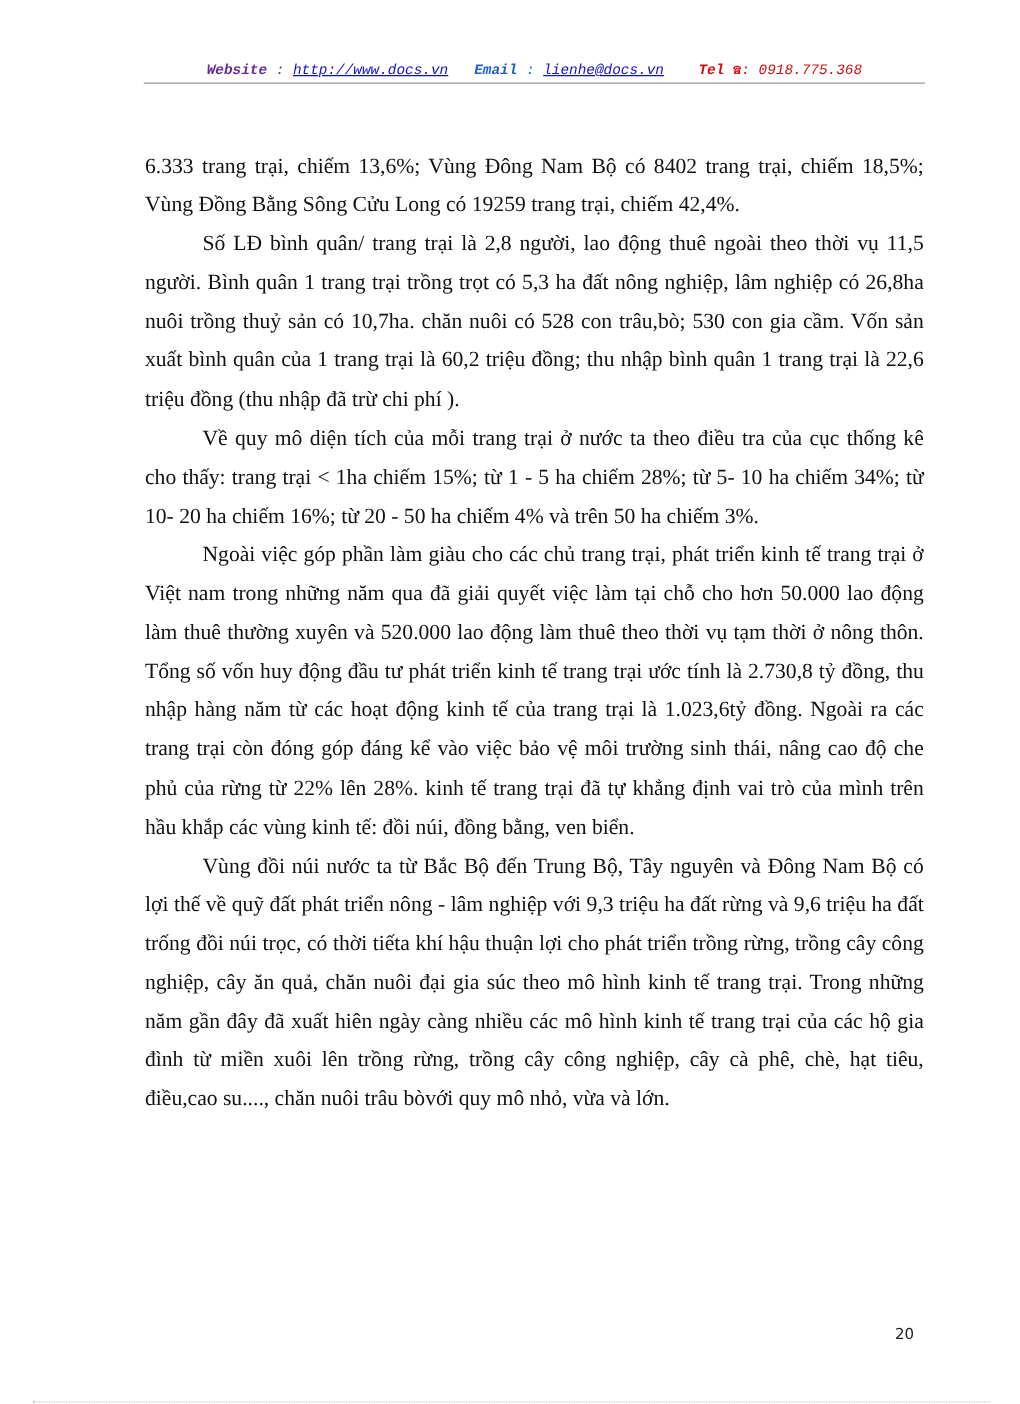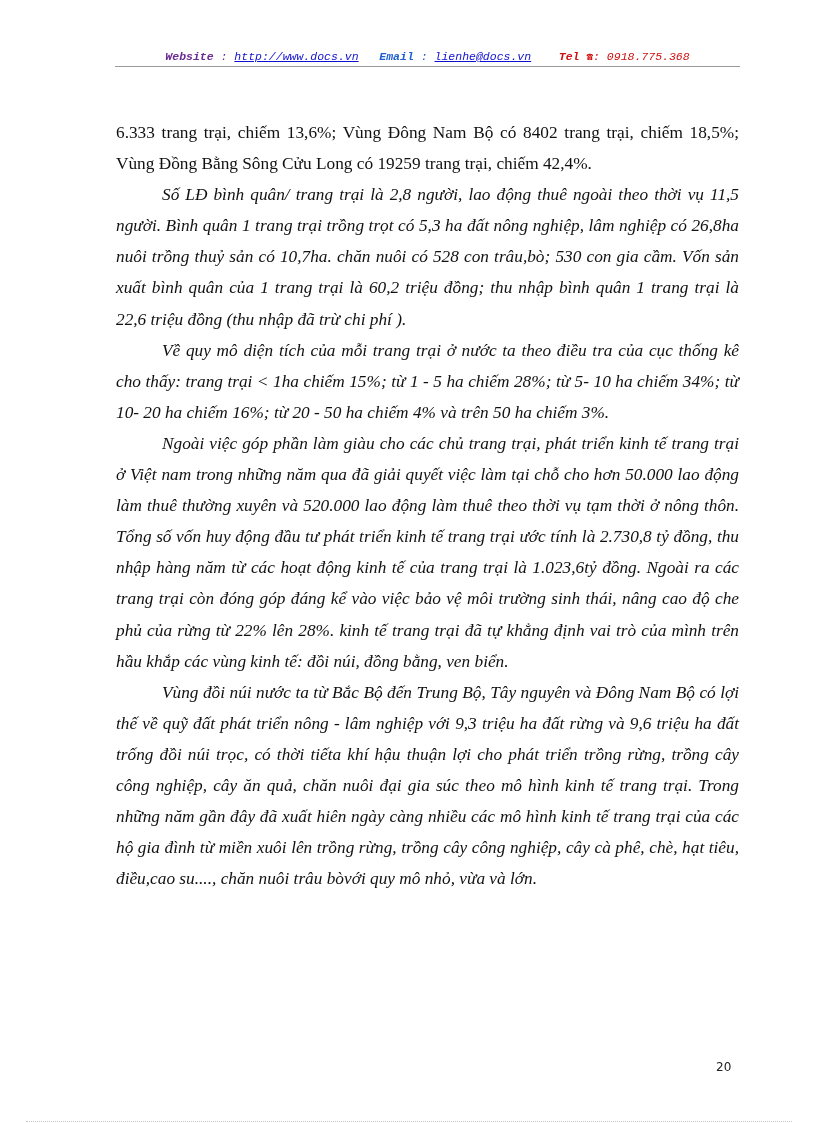--- a/index.html
+++ b/index.html
@@ -20,21 +20,21 @@
   .header .phone-icon { color: #d01010; font-style: normal; font-size: 11px; }
   .header-rule { position: absolute; left: 115px; top: 66px; width: 625px; height: 0; border-top: 1px solid #9a9a9a; }
 
   .body-text {
     position: absolute; left: 116px; top: 93px; width: 623px;
     font-family: "Liberation Serif", serif; font-size: 17.3px; line-height: 31.1px; color: #111;
     text-align: justify;
     margin-top: 24px;
   }
   .body-text p { margin: 0; }
-  .body-text p.indent { text-indent: 46px; font-style: italic; }
+  .body-text p.indent { text-indent: 46px; }
 
   .page-number {
     position: absolute; left: 716px; top: 1060px; width: 30px; text-align: left;
     font-family: "DejaVu Sans", sans-serif; font-size: 12px; color: #222;
   }
   .footer-rule { position: absolute; left: 26px; top: 1121px; width: 766px; height: 0; border-top: 1px dotted #c8c8c8; }
 </style>
 </head>
 <body>
 

